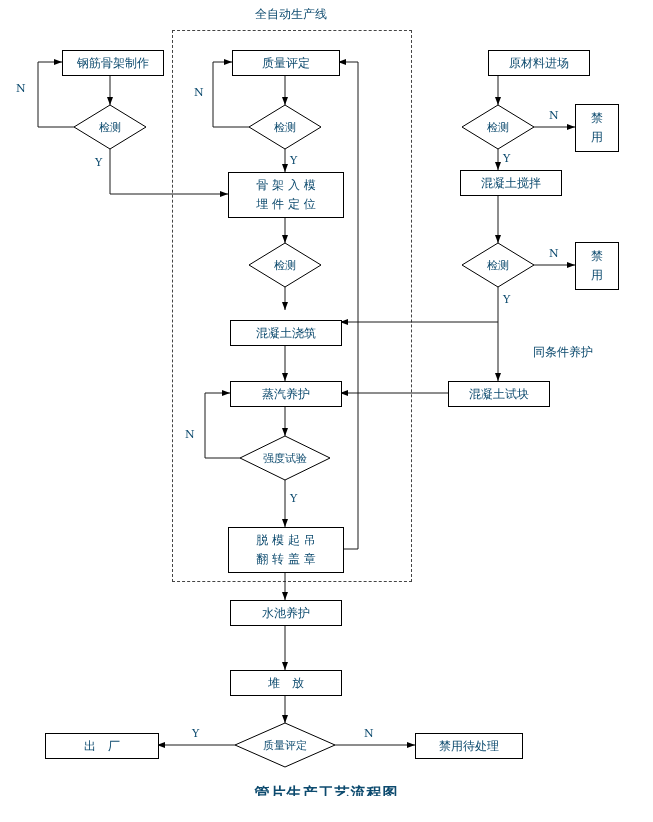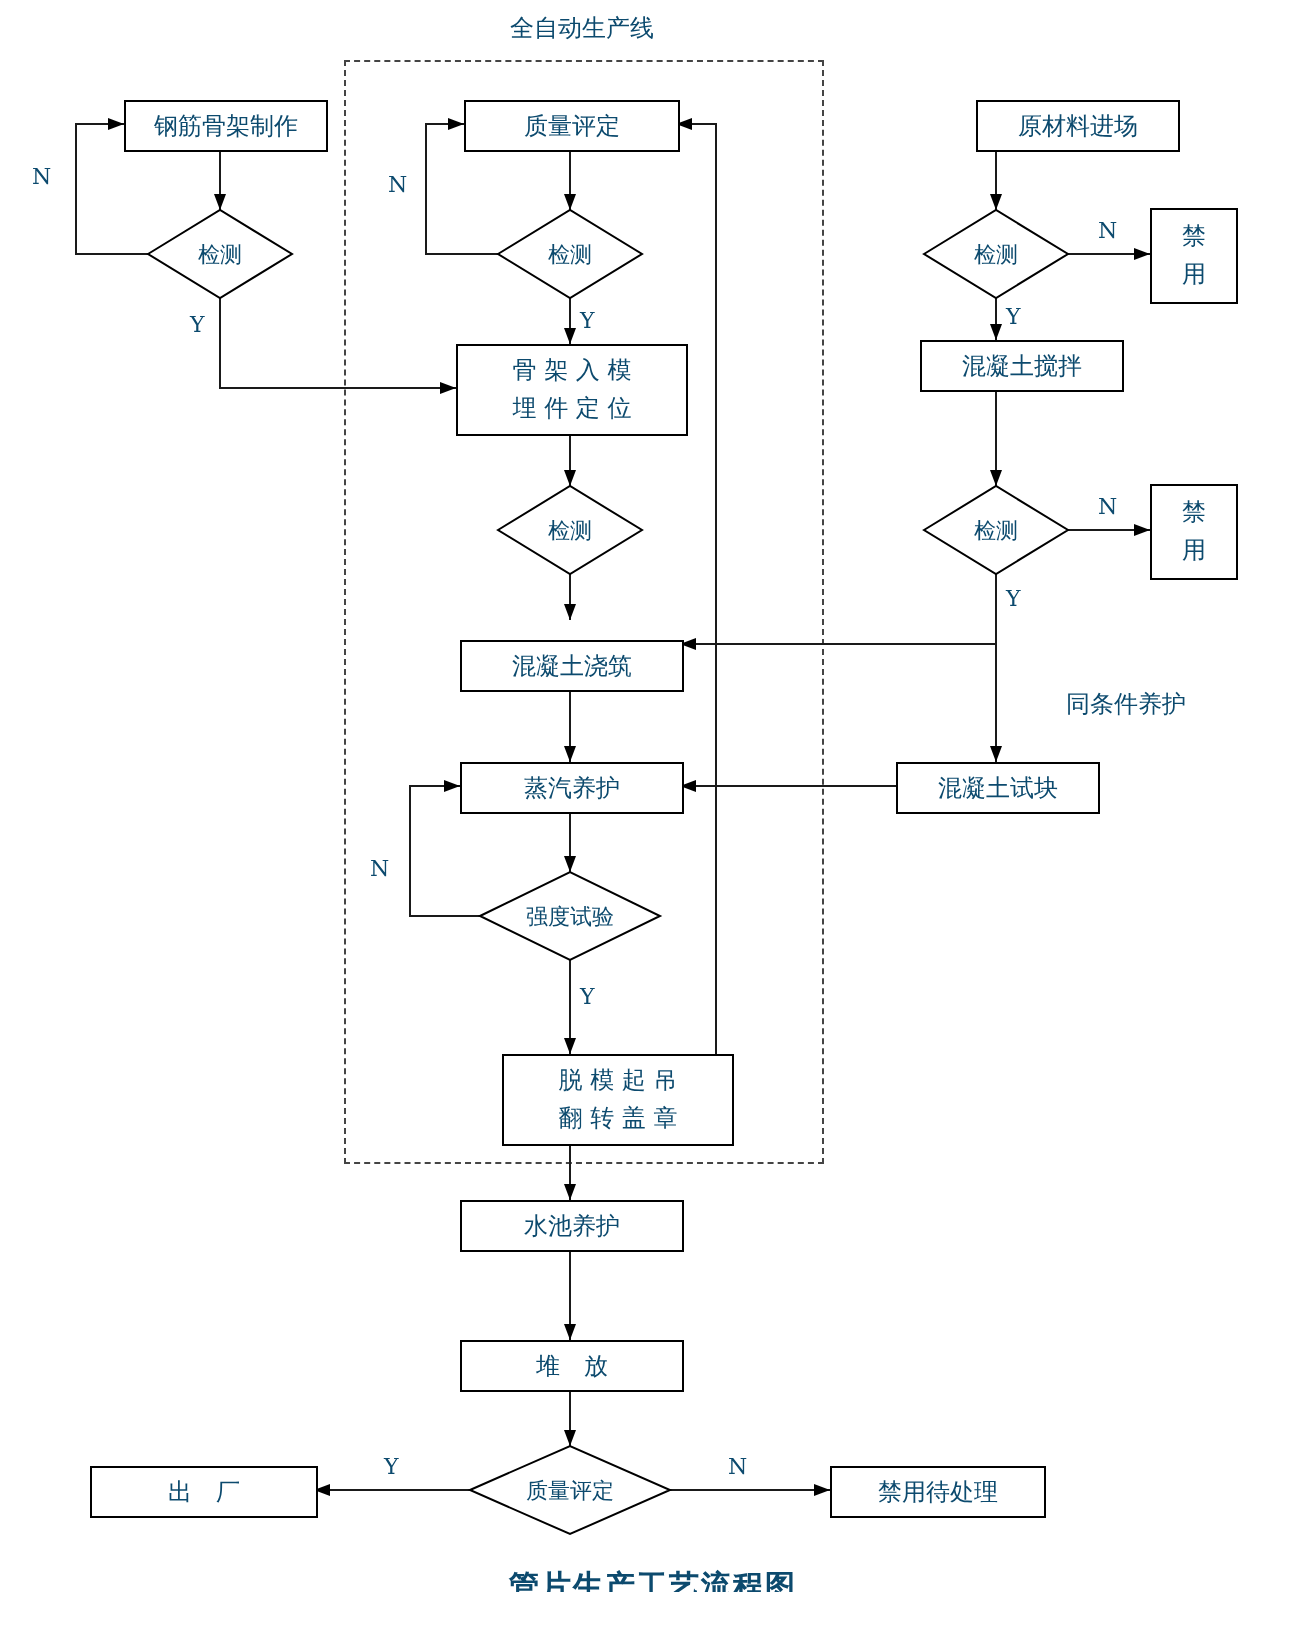--- a/index.html
+++ b/index.html
@@ -68,21 +68,21 @@
   </svg>
 
   <div class="node" style="left:62px;top:50px;width:100px;height:24px;"><span>钢筋骨架制作</span></div>
   <div class="node" style="left:232px;top:50px;width:106px;height:24px;"><span>质量评定</span></div>
   <div class="node" style="left:228px;top:172px;width:114px;height:44px;">
     <span>骨 架 入 模</span>
     <span>埋 件 定 位</span>
   </div>
   <div class="node" style="left:230px;top:310px;width:110px;height:24px;margin-top:10px;"><span>混凝土浇筑</span></div>
   <div class="node" style="left:230px;top:381px;width:110px;height:24px;"><span>蒸汽养护</span></div>
-  <div class="node" style="left:228px;top:527px;width:114px;height:44px;margin-left:23px;">
+  <div class="node" style="left:228px;top:527px;width:114px;height:44px;">
     <span>脱 模 起 吊</span>
     <span>翻 转 盖 章</span>
   </div>
   <div class="node" style="left:448px;top:50px;width:100px;height:24px;margin-left:40px;"><span>原材料进场</span></div>
   <div class="node" style="left:575px;top:104px;width:42px;height:46px;">
     <span>禁</span>
     <span>用</span>
   </div>
   <div class="node" style="left:460px;top:170px;width:100px;height:24px;"><span>混凝土搅拌</span></div>
   <div class="node" style="left:575px;top:242px;width:42px;height:46px;">

